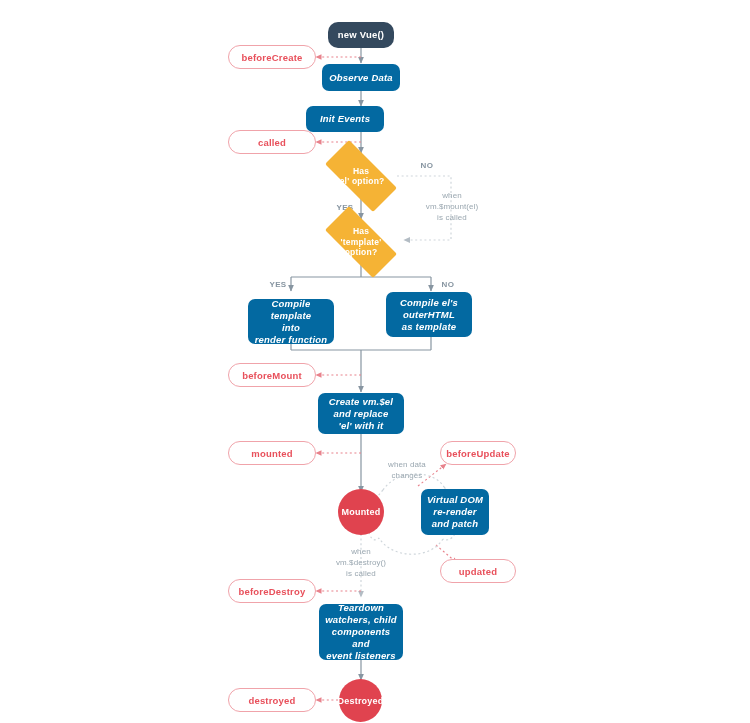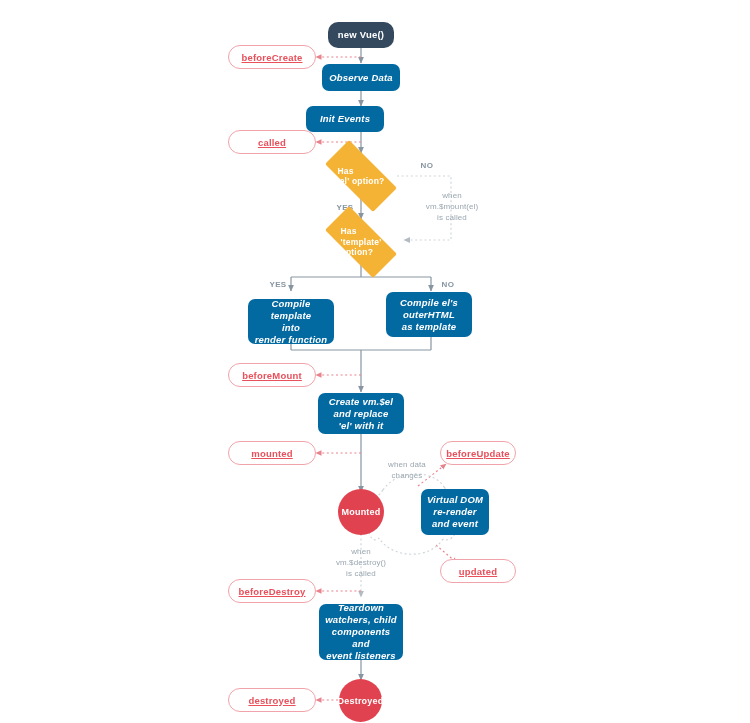--- a/index.html
+++ b/index.html
@@ -58,21 +58,20 @@
     letter-spacing: 0.2px;
   }
   .pill {
     border-radius: 14px;
     background: #ffffff;
     border: 1.3px solid #f0a3aa;
     color: #e8505b;
     font-size: 9.5px;
     font-weight: bold;
     letter-spacing: 0.2px;
-    text-decoration: underline;
   }
   .diamond-wrap {
     position: absolute;
     z-index: 3;
   }
   .diamond-shape {
     position: absolute;
     left: 0;
     top: 0;
     width: 100%;
@@ -84,21 +83,21 @@
   }
   .diamond-label {
     position: absolute;
     left: 0;
     top: 0;
     width: 100%;
     height: 100%;
     display: flex;
     align-items: center;
     justify-content: center;
-    text-align: left;
+    text-align: center;
     color: #ffffff;
     font-size: 8.5px;
     line-height: 10.5px;
     font-weight: bold;
     letter-spacing: 0.2px;
   }
   .edge-label {
     position: absolute;
     color: #8795a1;
     font-size: 8px;
@@ -223,21 +222,21 @@
 as template</span>
   </div>
 
   <div class="node circle" style="left:338px; top:489px; width:46px; height:46px;">
     <span>Mounted</span>
   </div>
 
   <div class="node box box-green" style="left:421px; top:489px; width:68px; height:46px; white-space:pre-line;">
     <span style="white-space:pre-line;">Virtual DOM
 re-render
-and event</span>
+and patch</span>
   </div>
 
   <div class="node box box-green" style="left:319px; top:604px; width:84px; height:56px; white-space:pre-line;">
     <span style="white-space:pre-line;">Teardown
 watchers, child
 components and
 event listeners</span>
   </div>
 
   <div class="node circle" style="left:339px; top:679px; width:43px; height:43px;">

